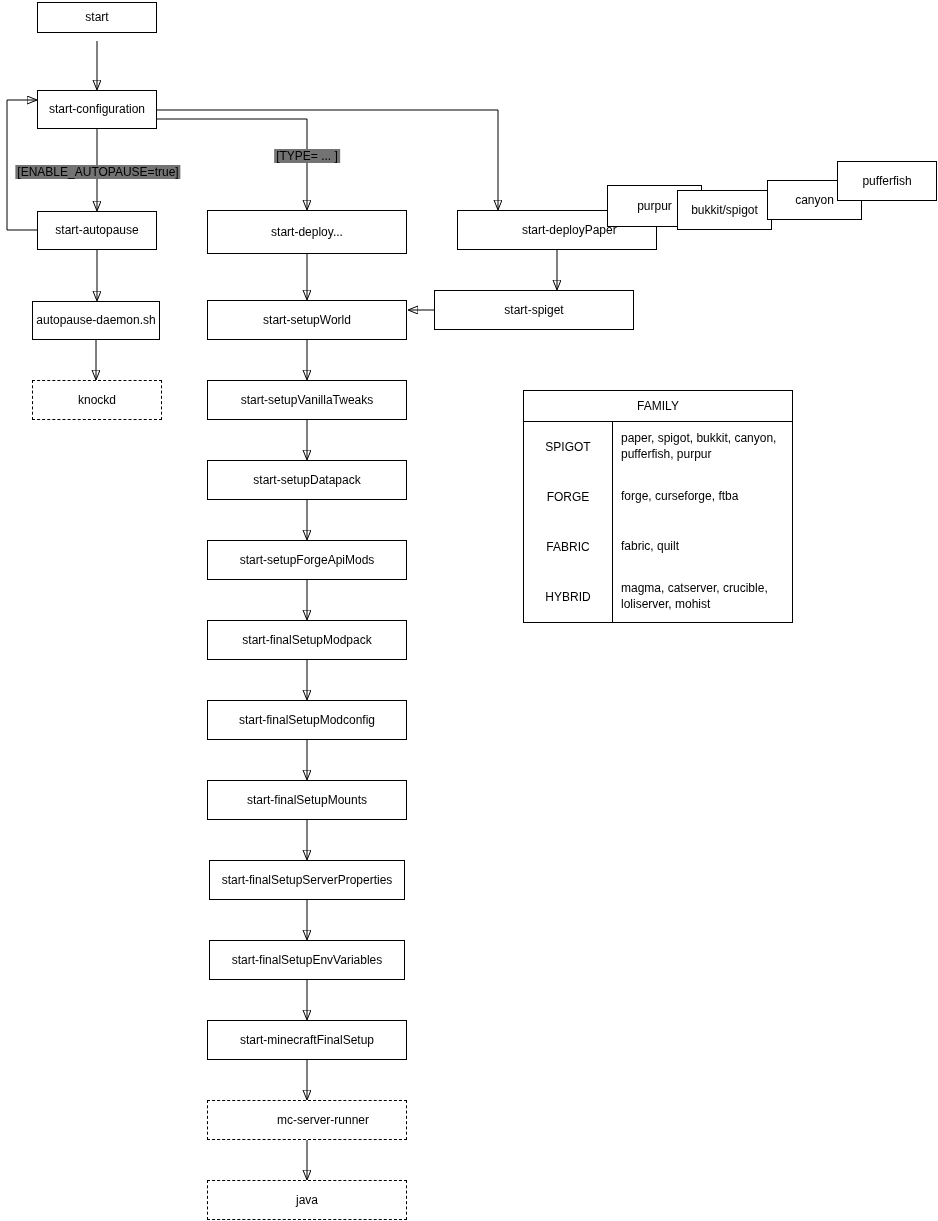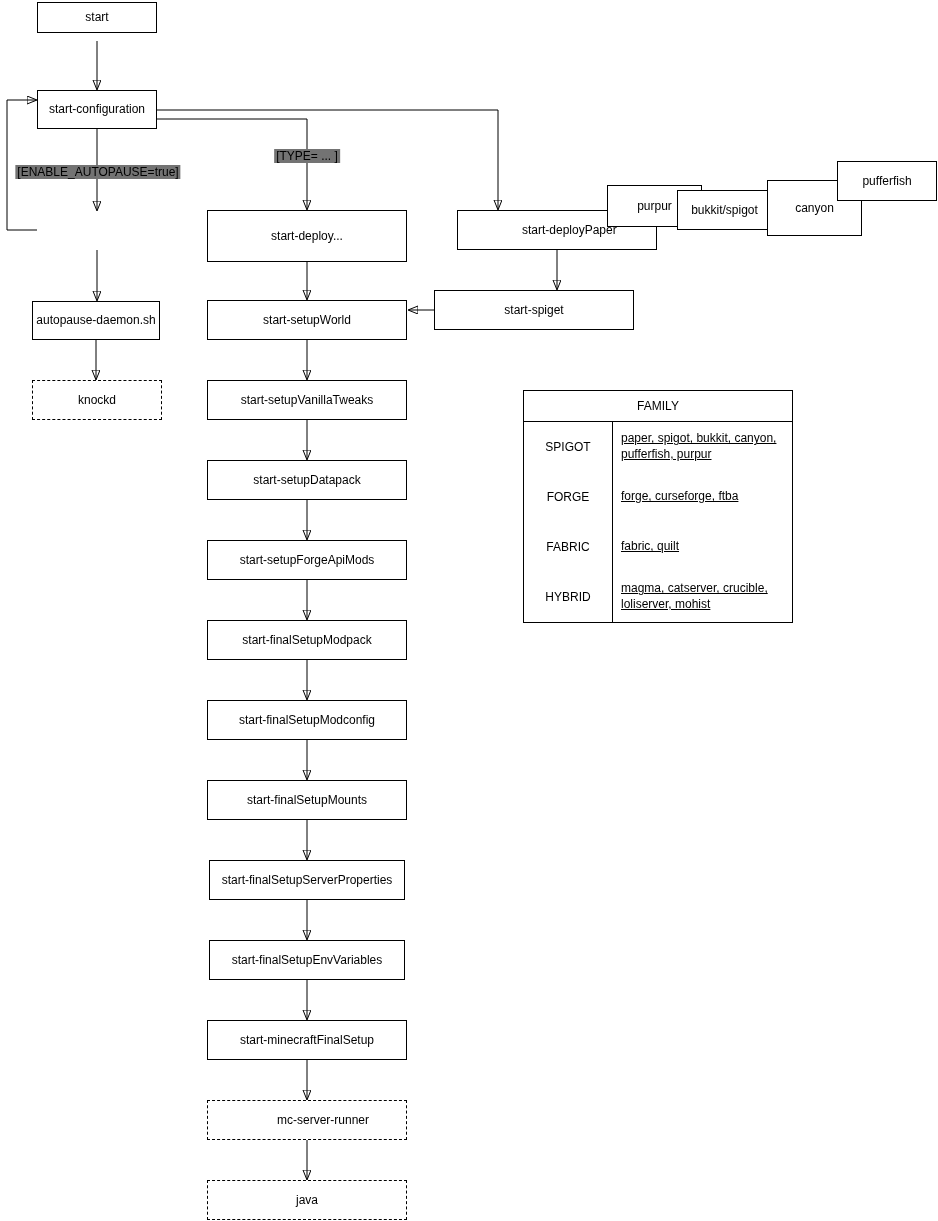--- a/index.html
+++ b/index.html
@@ -25,21 +25,21 @@
   }
   .ft-header {
     height:31px; border-bottom:1px solid #000; flex:0 0 31px;
     display:flex; align-items:center; justify-content:center; font-weight:normal;
   }
   .ft-body { flex:1; display:flex; flex-direction:column; }
   .ft-row { flex:1; display:flex; min-height:0; }
   .ft-family { width:89px; flex:0 0 89px; border-right:1px solid #000;
     display:flex; align-items:center; justify-content:center; }
   .ft-members { flex:1; display:flex; align-items:center;
-    padding:2px 12px 2px 8px; line-height:1.3;text-decoration:underline; }
+    padding:2px 12px 2px 8px; line-height:1.3; }
 </style>
 </head>
 <body>
 
 <div id="canvas">
 
   <svg id="edges" viewBox="0 0 938 1221">
     <defs>
       <marker id="arw" markerUnits="userSpaceOnUse" markerWidth="12" markerHeight="10" refX="9" refY="4" orient="auto">
         <path d="M0,0 L10,4 L0,8 Z" fill="#000" stroke="none"></path>
@@ -63,41 +63,42 @@
     <path d="M307 740 L307 779" marker-end="url(#arw)"></path>
     <path d="M307 820 L307 859" marker-end="url(#arw)"></path>
     <path d="M307 900 L307 939" marker-end="url(#arw)"></path>
     <path d="M307 980 L307 1019" marker-end="url(#arw)"></path>
     <path d="M307 1060 L307 1099" marker-end="url(#arw)"></path>
     <path d="M307 1140 L307 1179" marker-end="url(#arw)"></path>
   </svg>
 
   <div class="node" style="left:37px; top:2px; width:120px; height:31px;">start</div>
   <div class="node" style="left:37px; top:90px; width:120px; height:39px;">start-configuration</div>
+  <div class="node" style="left:37px; top:211px; width:120px; height:39px;">start-autopause</div>
   <div class="node" style="left:32px; top:301px; width:128px; height:39px;">autopause-daemon.sh</div>
   <div class="node dashed" style="left:32px; top:380px; width:130px; height:40px;">knockd</div>
 
-  <div class="node" style="left:207px; top:210px; width:200px; height:52px;">start-deploy...</div>
+  <div class="node" style="left:207px; top:210px; width:200px; height:44px;">start-deploy...</div>
   <div class="node" style="left:207px; top:300px; width:200px; height:40px;">start-setupWorld</div>
   <div class="node" style="left:207px; top:380px; width:200px; height:40px;">start-setupVanillaTweaks</div>
   <div class="node" style="left:207px; top:460px; width:200px; height:40px;">start-setupDatapack</div>
   <div class="node" style="left:207px; top:540px; width:200px; height:40px;">start-setupForgeApiMods</div>
   <div class="node" style="left:207px; top:620px; width:200px; height:40px;">start-finalSetupModpack</div>
   <div class="node" style="left:207px; top:700px; width:200px; height:40px;">start-finalSetupModconfig</div>
   <div class="node" style="left:207px; top:780px; width:200px; height:40px;">start-finalSetupMounts</div>
   <div class="node" style="left:209px; top:860px; width:196px; height:40px;">start-finalSetupServerProperties</div>
   <div class="node" style="left:209px; top:940px; width:196px; height:40px;">start-finalSetupEnvVariables</div>
   <div class="node" style="left:207px; top:1020px; width:200px; height:40px;">start-minecraftFinalSetup</div>
   <div class="node dashed" style="left:207px; top:1100px; width:200px; height:40px;padding-left:32px;">mc-server-runner</div>
   <div class="node dashed" style="left:207px; top:1180px; width:200px; height:40px;">java</div>
 
   <div class="node" style="left:457px; top:210px; width:200px; height:40px; justify-content:flex-start; padding-left:64px;">start-deployPaper</div>
   <div class="node" style="left:607px; top:185px; width:95px; height:42px; z-index:1;">purpur</div>
   <div class="node" style="left:677px; top:190px; width:95px; height:40px; z-index:2;">bukkit/spigot</div>
-  <div class="node" style="left:767px; top:180px; width:95px; height:56px; z-index:3;">canyon</div>
+  <div class="node" style="left:767px; top:180px; width:95px; height:40px; z-index:3;">canyon</div>
   <div class="node" style="left:837px; top:161px; width:100px; height:40px; z-index:4;">pufferfish</div>
   <div class="node" style="left:434px; top:290px; width:200px; height:40px;">start-spiget</div>
 
   <div class="edge-label" style="left:98px; top:165px;">[ENABLE_AUTOPAUSE=true]</div>
   <div class="edge-label" style="left:307px; top:149px;">[TYPE= ... ]</div>
 
   <div class="family-table">
     <div class="ft-header">FAMILY</div>
     <div class="ft-body">
       <div class="ft-row">

